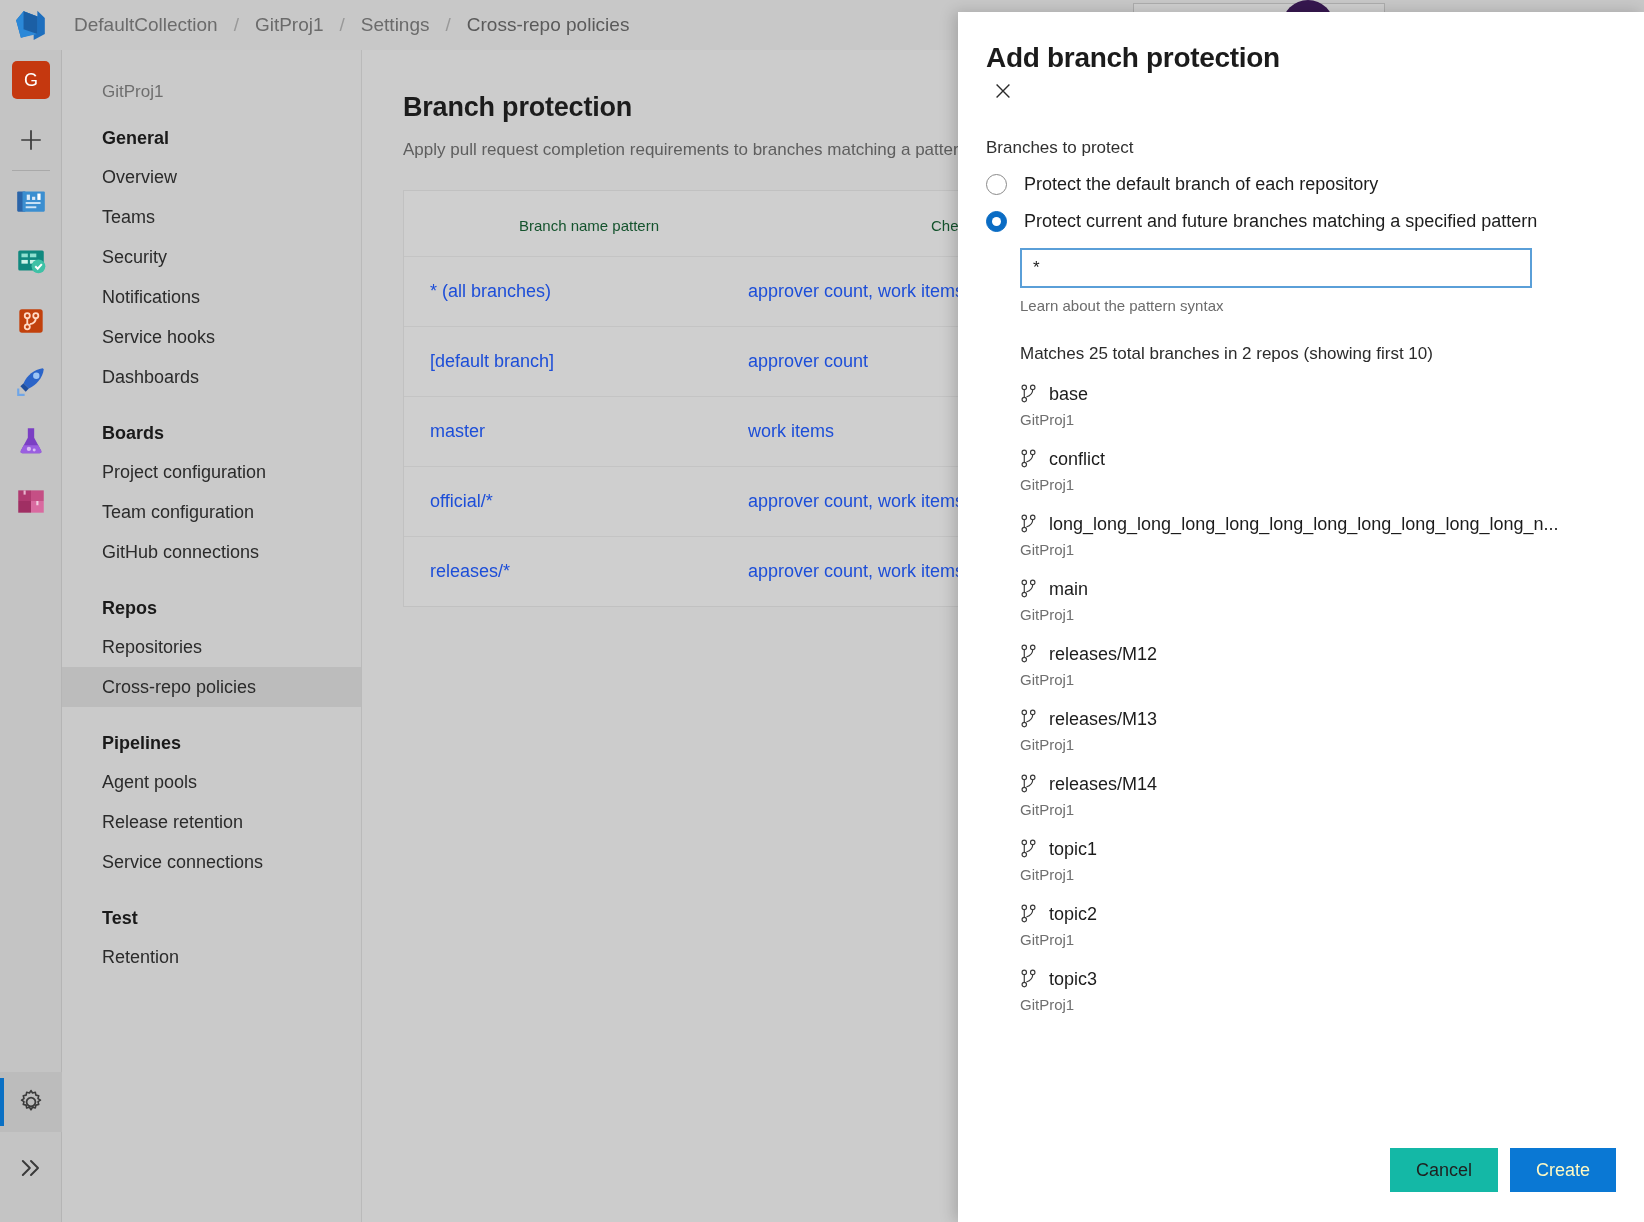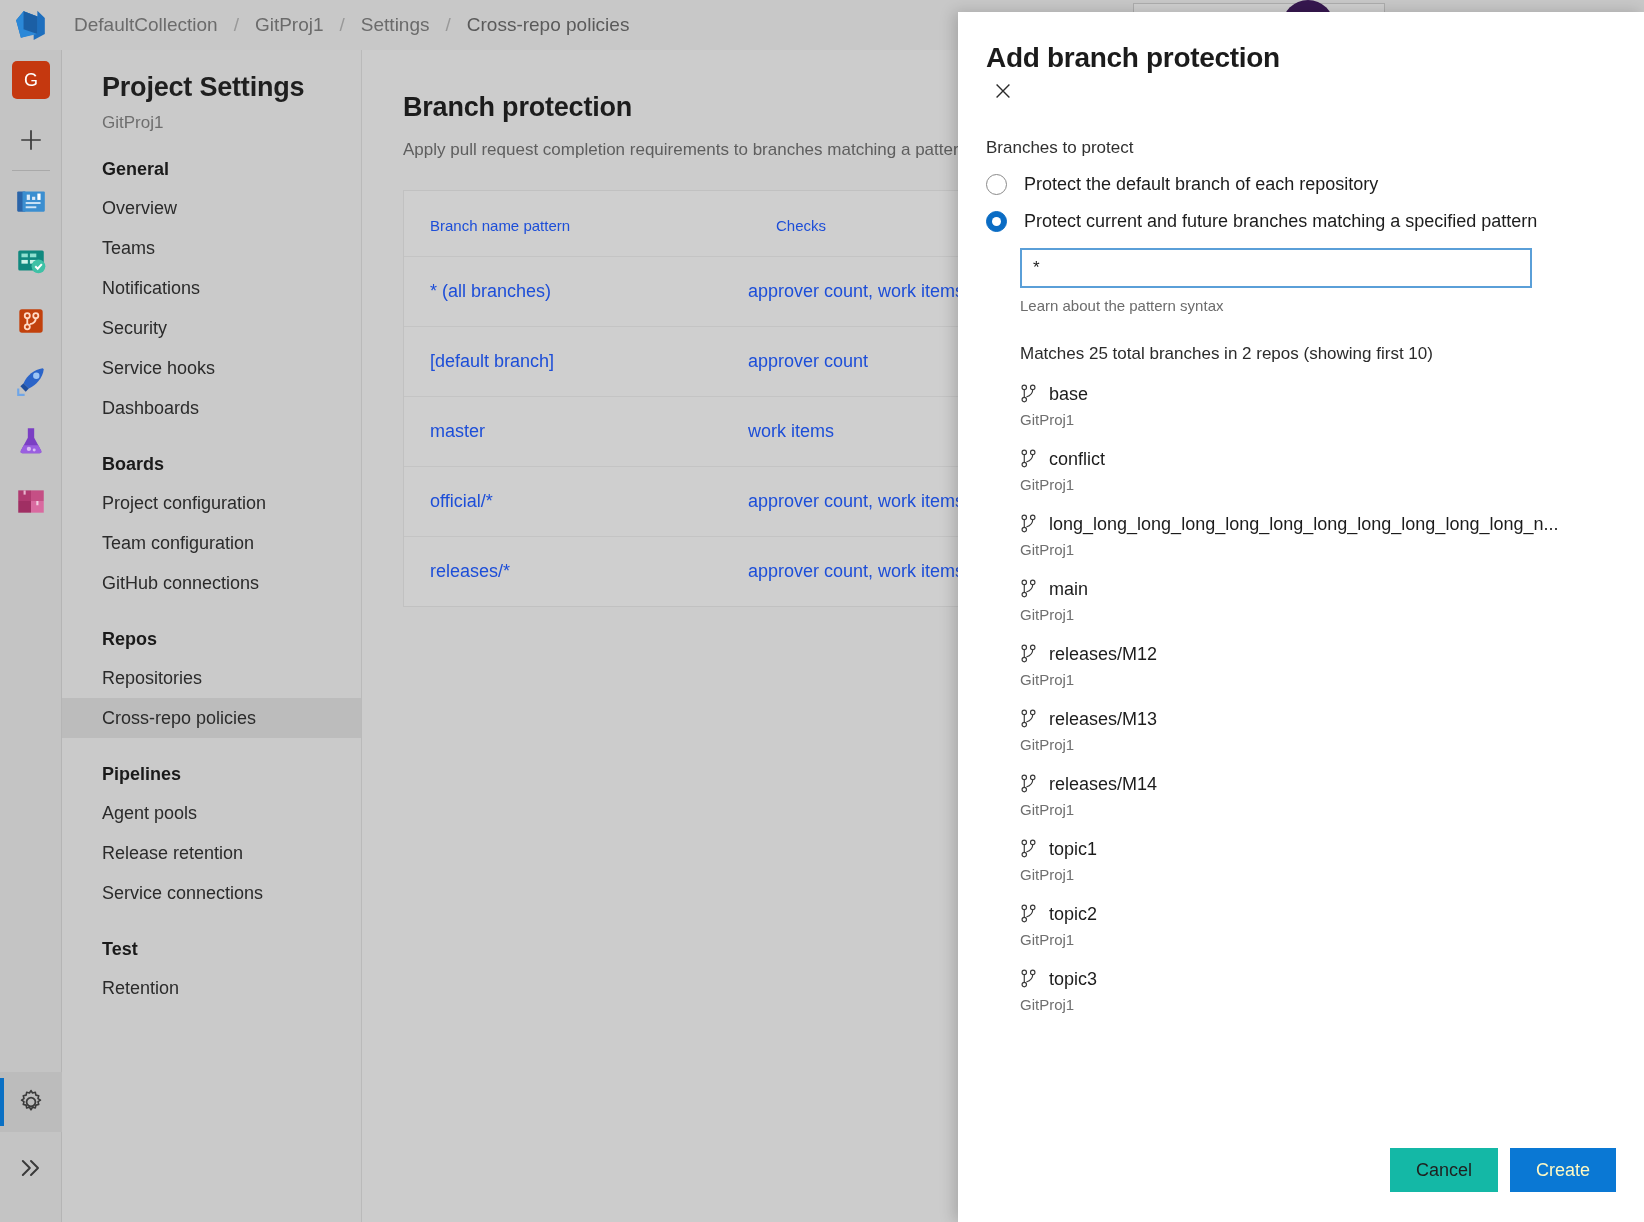--- a/index.html
+++ b/index.html
@@ -88,21 +88,21 @@
   
   .content { position: absolute; top: 50px; left: 363px; right: 0; bottom: 0; }
   .content-inner { padding: 42px 40px; }
   .h1 { font-size: 27px; font-weight: bold; color: #1c1c1c; letter-spacing: -0.2px; }
   .sub { font-size: 17px; color: #5e5e5e; padding-top: 17px; }
   .card {
     margin-top: 30px; width: 1160px;
     background: #cfcfcf; border: 1px solid #c1c1c1;
   }
   .thead { display: flex; padding: 26px 26px 22px 26px; }
-  .th { font-size: 15px; color: #1d4ed8; }
+  .th { font-size: 15px; color: #14532d; text-align: center; }
   .th.c1 { width: 318px; }
   .th.c2 { width: 360px; margin-left: 28px; }
   .trow { display: flex; padding: 24px 26px; border-top: 1px solid #c4c4c4; }
   .td { font-size: 18px; color: #1d4ed8; }
   .td.c1 { width: 318px; }
   .td.c2 { width: 360px; }
 
   
   .deco-circle {
     position: absolute; right: -14px; top: 0;
@@ -283,28 +283,27 @@
         </svg>
       </div>
       <div class="rail-item" style="position:absolute; bottom:24px; left:0;">
         <svg width="28" height="28" viewBox="0 0 24 24">
           <path d="M5 6 L11 12 L5 18 M12 6 L18 12 L12 18" stroke="#3a3a3a" stroke-width="1.7" fill="none" stroke-linecap="round" stroke-linejoin="round"></path>
         </svg>
       </div>
     </div>
 
     <div class="settings-nav">
-      <div class="ps-title">Project Settings</div>
       <div class="ps-sub">GitProj1</div>
 
       <div class="nav-group">General</div>
       <div class="nav-item">Overview</div>
       <div class="nav-item">Teams</div>
+      <div class="nav-item">Security</div>
       <div class="nav-item">Notifications</div>
-      <div class="nav-item">Security</div>
       <div class="nav-item">Service hooks</div>
       <div class="nav-item">Dashboards</div>
 
       <div class="nav-group">Boards</div>
       <div class="nav-item">Project configuration</div>
       <div class="nav-item">Team configuration</div>
       <div class="nav-item">GitHub connections</div>
 
       <div class="nav-group">Repos</div>
       <div class="nav-item">Repositories</div>

